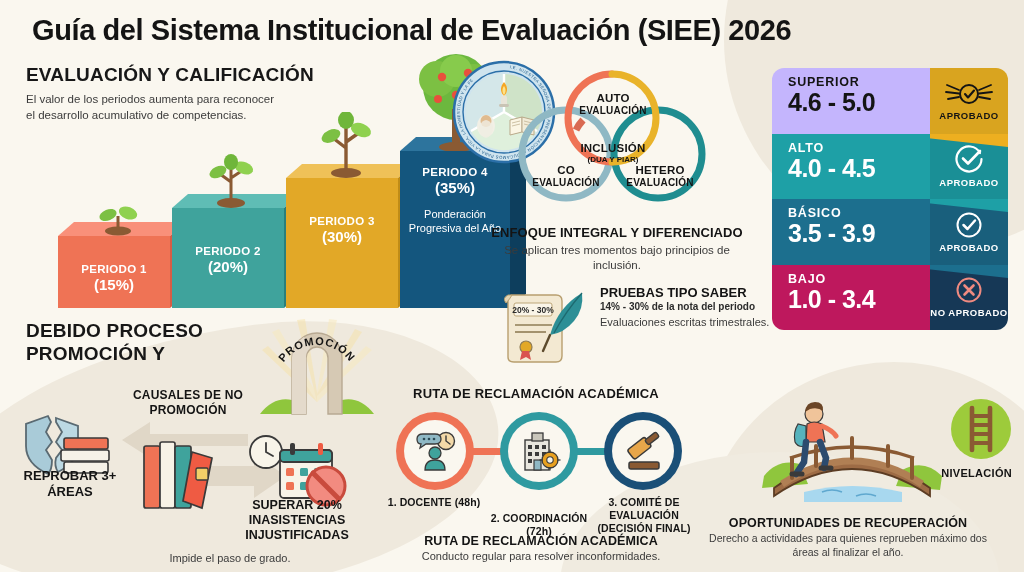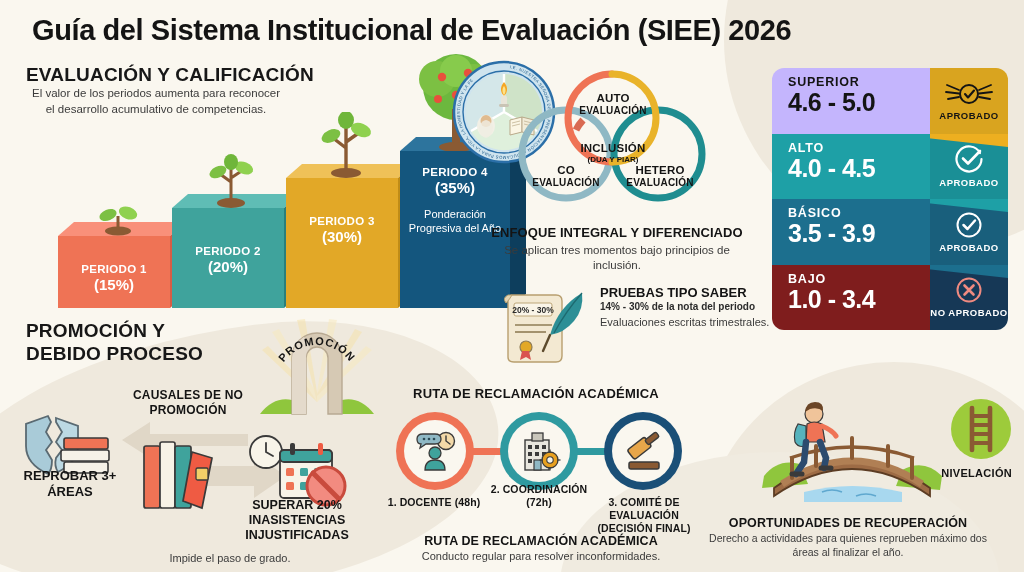--- a/index.html
+++ b/index.html
@@ -39,21 +39,21 @@
   }
 
   
   .sec-head {
     font-size: 19px; font-weight: bold; color: #171717; letter-spacing: 0.2px;
   }
   .sec-sub { font-size: 11.5px; color: #3b3b3b; line-height: 1.38; }
 
   
   #eval-block { position: absolute; left: 26px; top: 64px; width: 300px; }
-  #eval-block .sec-sub { margin-top: 0; width: 260px; text-align: center; }
+  #eval-block .sec-sub { margin-top: 6px; width: 260px; }
 
   
   #stairs { position: absolute; left: 40px; top: 148px; width: 470px; height: 160px; }
   .step { position: absolute; bottom: 0; }
   .step .face {
     position: absolute; left: 0; bottom: 0; width: 100%;
     border-radius: 1px;
     color: #fff; text-align: center;
     display: flex; flex-direction: column; justify-content: flex-start; align-items: center;
     padding-top: 8px;
@@ -402,37 +402,37 @@
           <path d="M8.5 14 L12.5 18 L20 9.5" fill="none" stroke="#ffffff" stroke-width="2.5" stroke-linecap="round" stroke-linejoin="round"></path>
         </svg>
         <div class="scale-status">APROBADO</div>
       </div>
     </div>
 
     <div class="scale-row">
       <svg class="notch" viewBox="0 0 236 13" preserveAspectRatio="none">
         <polygon points="0,0 236,0 236,13 118,0 0,13" fill="#1c6f8e"></polygon>
       </svg>
-      <div class="scale-left" style="background:#7f1d1d; color:#ffffff;">
+      <div class="scale-left" style="background:#be185d; color:#ffffff;">
         <div class="scale-name">BAJO</div>
         <div class="scale-range">1.0 - 3.4</div>
       </div>
       <div class="scale-right" style="background:#163856; color:#ffffff;">
         <svg width="28" height="28" viewBox="0 0 28 28">
           <circle cx="14" cy="14" r="11.5" fill="none" stroke="#ef8a80" stroke-width="2"></circle>
           <path d="M9.5 9.5 L18.5 18.5 M18.5 9.5 L9.5 18.5" stroke="#ef8a80" stroke-width="2.6" stroke-linecap="round"></path>
         </svg>
         <div class="scale-status">NO APROBADO</div>
       </div>
     </div>
   </div>
 
   <div id="promo-head">
+    <div class="sec-head">DEBIDO PROCESO</div>
     <div class="sec-head">PROMOCIÓN Y</div>
-    <div class="sec-head">DEBIDO PROCESO</div>
   </div>
 
   <div id="arch-wrap">
     <svg width="130" height="108" viewBox="0 0 130 108">
       <g opacity="0.5">
         <path d="M65 92 L10 40 L16 36 L65 86 Z" fill="#f6e2a8"></path>
         <path d="M65 92 L20 22 L27 19 L65 84 Z" fill="#f8e9bd"></path>
         <path d="M65 92 L45 10 L53 9 L65 82 Z" fill="#f6e2a8"></path>
         <path d="M65 92 L85 10 L77 9 L65 82 Z" fill="#f8e9bd"></path>
         <path d="M65 92 L110 22 L103 19 L65 84 Z" fill="#f6e2a8"></path>
@@ -563,21 +563,21 @@
               <rect x="8" y="10" width="22" height="12" rx="2.5" fill="#e8a64a" stroke="#3a3a3a" stroke-width="1.5"></rect>
               <rect x="28" y="13" width="14" height="6" rx="1.8" fill="#8a5a33" stroke="#3a3a3a" stroke-width="1.4"></rect>
             </g>
             <rect x="8" y="32" width="30" height="7" rx="2" fill="#8a5a33" stroke="#3a3a3a" stroke-width="1.5"></rect>
           </svg>
         </div>
       </div>
     </div>
 
     <div class="rstep-label" style="left:-6px; top:84px; width:108px;">1. DOCENTE (48h)</div>
-    <div class="rstep-label" style="left:98px; top:71px; width:110px;">2. COORDINACIÓN (72h)</div>
+    <div class="rstep-label" style="left:98px; top:100px; width:110px;">2. COORDINACIÓN (72h)</div>
     <div class="rstep-label" style="left:204px; top:84px; width:108px;">3. COMITÉ DE EVALUACIÓN (DECISIÓN FINAL)</div>
   </div>
 
   <div id="ruta-foot">
     <div class="f1">RUTA DE RECLAMACIÓN ACADÉMICA</div>
     <div class="f2">Conducto regular para resolver inconformidades.</div>
   </div>
 
   <div id="bridge-wrap">
     <svg width="200" height="112" viewBox="0 0 200 112">

